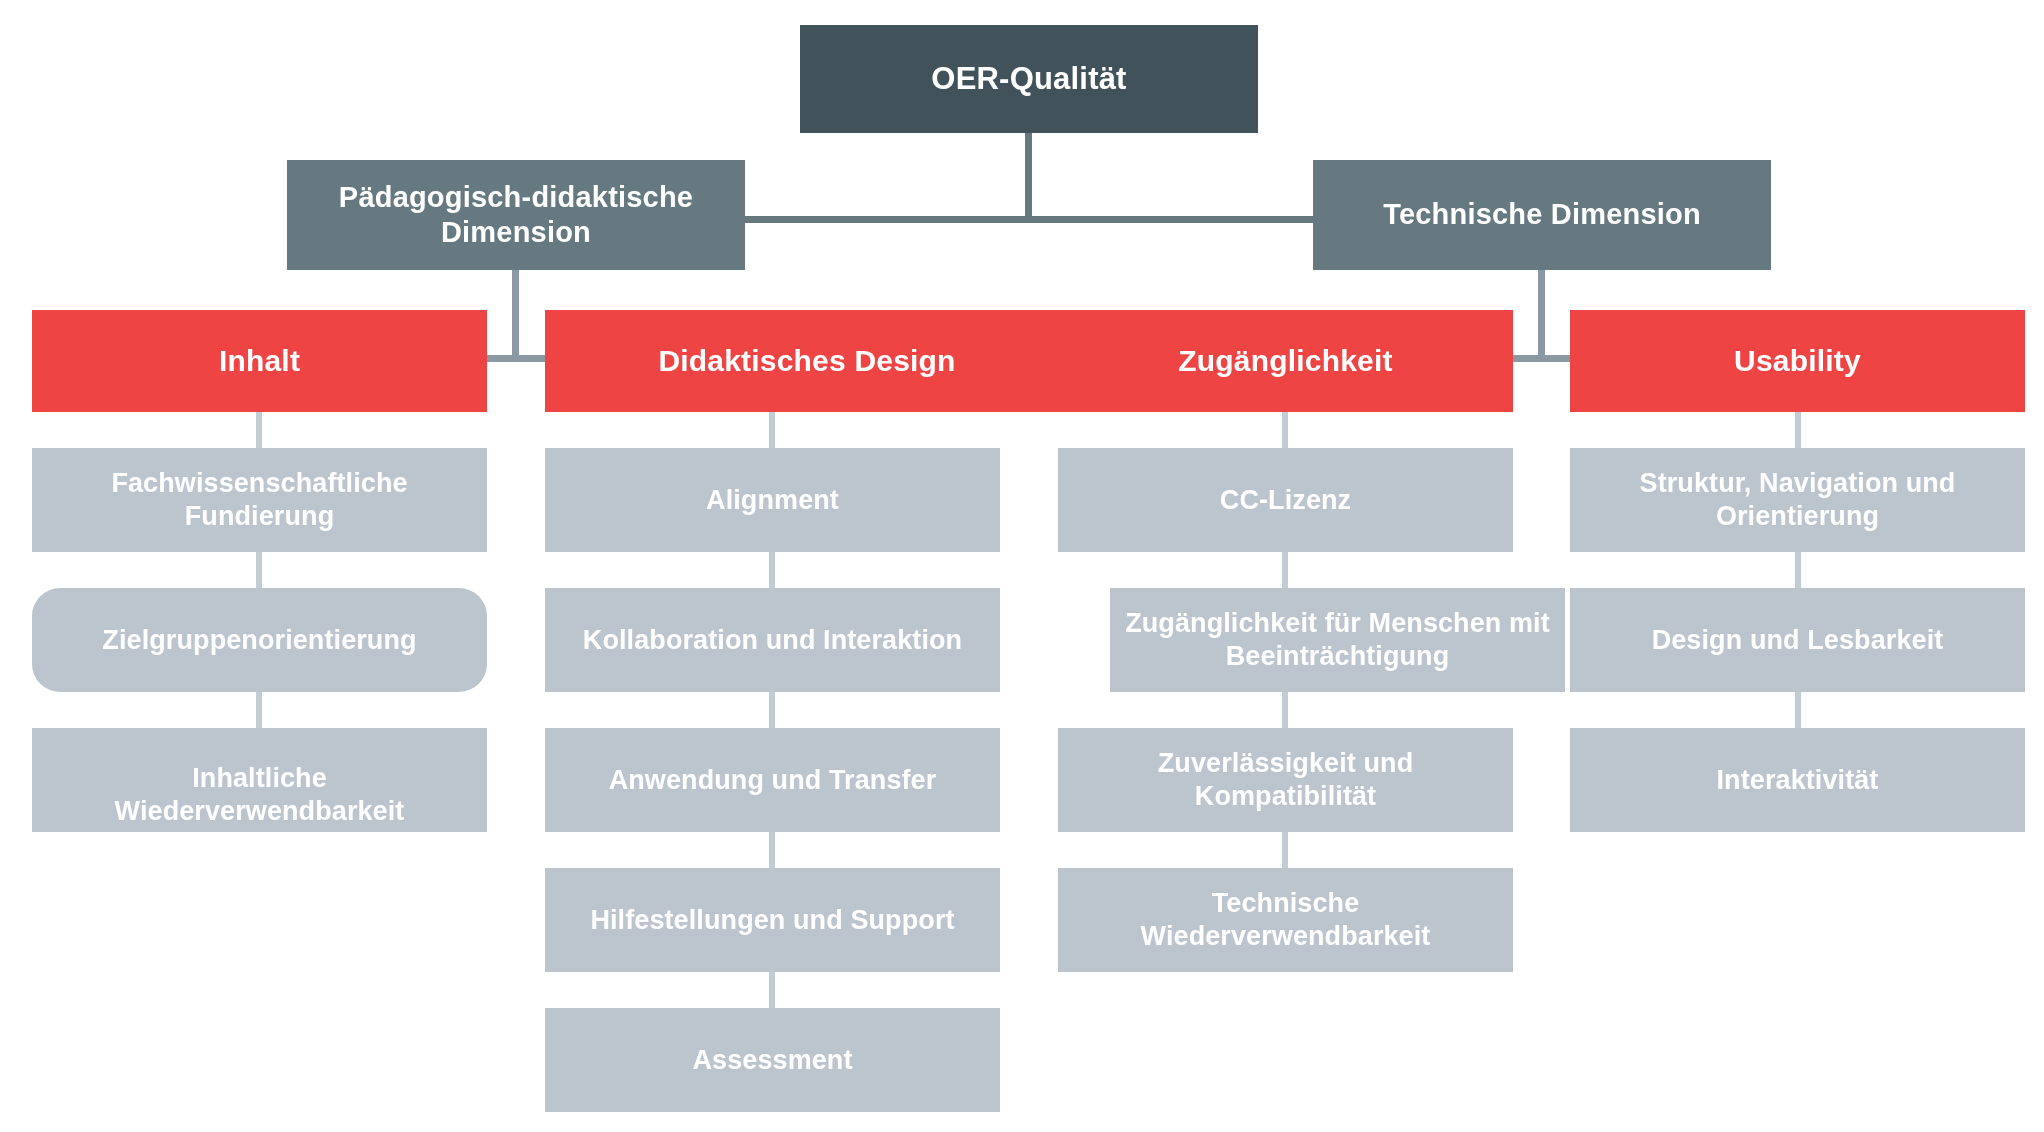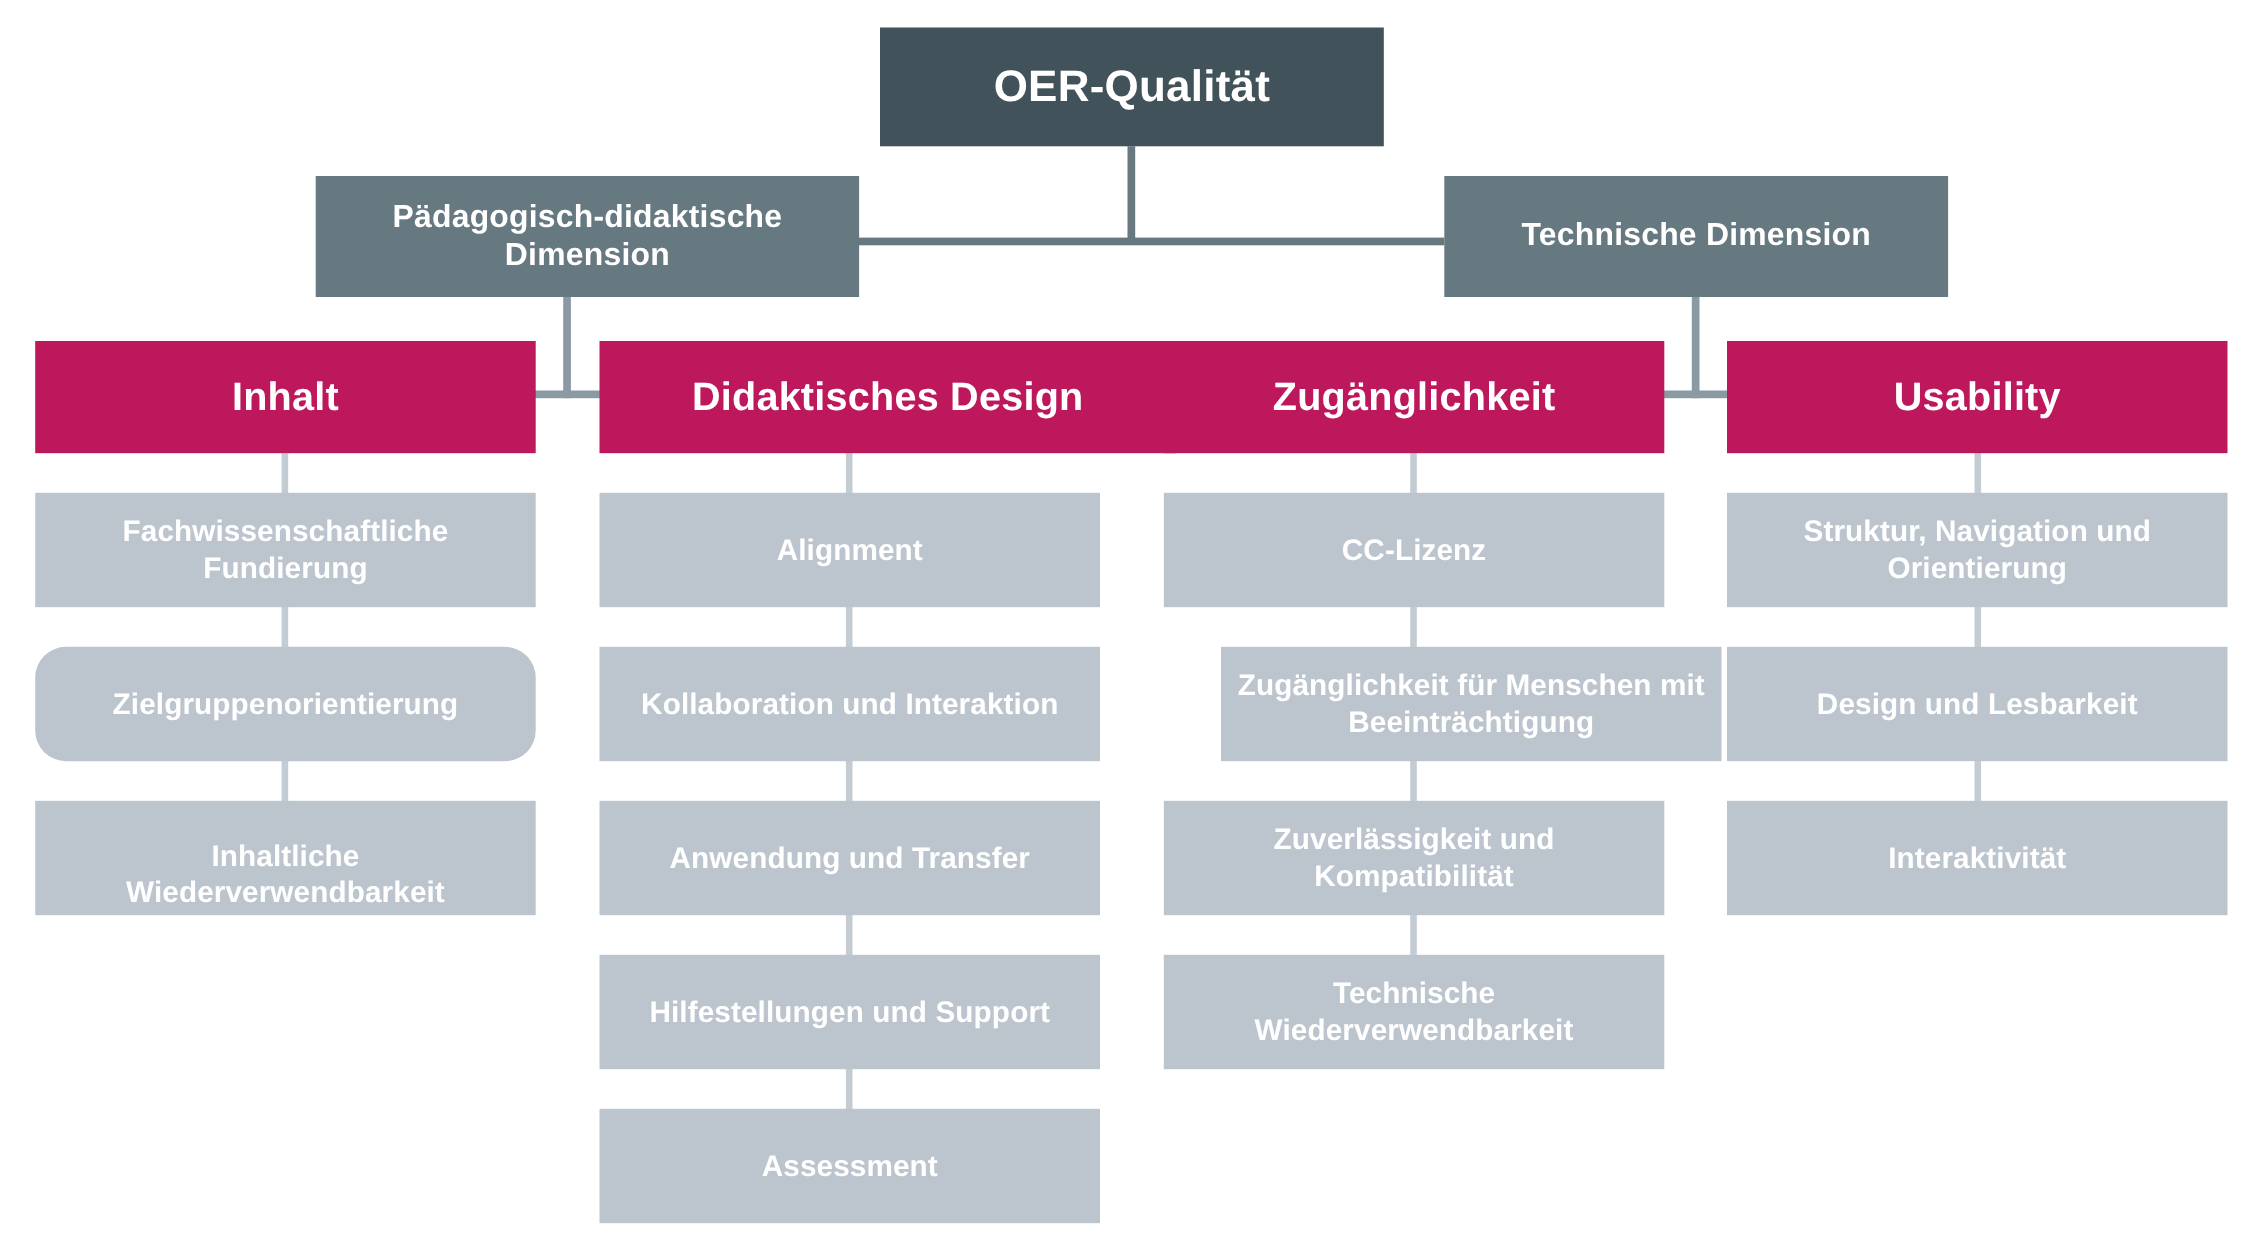--- a/index.html
+++ b/index.html
@@ -26,31 +26,31 @@
     justify-content: center;
     text-align: center;
     color: #ffffff;
     font-weight: bold;
     line-height: 1.22;
     padding: 4px 12px;
     z-index: 3;
   }
   .lvl1 {
     background: #42525a;
-    font-size: 40px;
+    font-size: 31px;
     letter-spacing: 0.2px;
   }
   .lvl2 {
     background: #667981;
     font-size: 29px;
     letter-spacing: 0.2px;
   }
   .lvl3 {
-    background: #be185d;
-    font-size: 36px;
+    background: #ef4444;
+    font-size: 30px;
     letter-spacing: 0.2px;
   }
   .leaf {
     background: #bcc5ce;
     font-size: 27px;
     letter-spacing: 0.1px;
   }
   .conn {
     position: absolute;
     z-index: 1;
@@ -81,21 +81,21 @@
   <div class="conn pale" style="left:769px; top:412px; width:6px; height:644px;"></div>
 
   <div class="conn pale" style="left:1282px; top:412px; width:6px; height:524px;"></div>
 
   <div class="conn pale" style="left:1795px; top:412px; width:6px; height:404px;"></div>
 
   <div class="node lvl1" style="left:800px; top:25px; width:458px; height:108px;">
     <span>OER-Qualität</span>
   </div>
 
-  <div class="node lvl2" style="left:287px; top:160px; width:494px; height:110px;text-align:center;">
+  <div class="node lvl2" style="left:287px; top:160px; width:458px; height:110px;text-align:center;">
     <span>Pädagogisch-didaktische Dimension</span>
   </div>
 
   <div class="node lvl2" style="left:1313px; top:160px; width:458px; height:110px;">
     <span>Technische Dimension</span>
   </div>
 
   <div class="node lvl3" style="left:32px; top:310px; width:455px; height:102px;">
     <span>Inhalt</span>
   </div>

